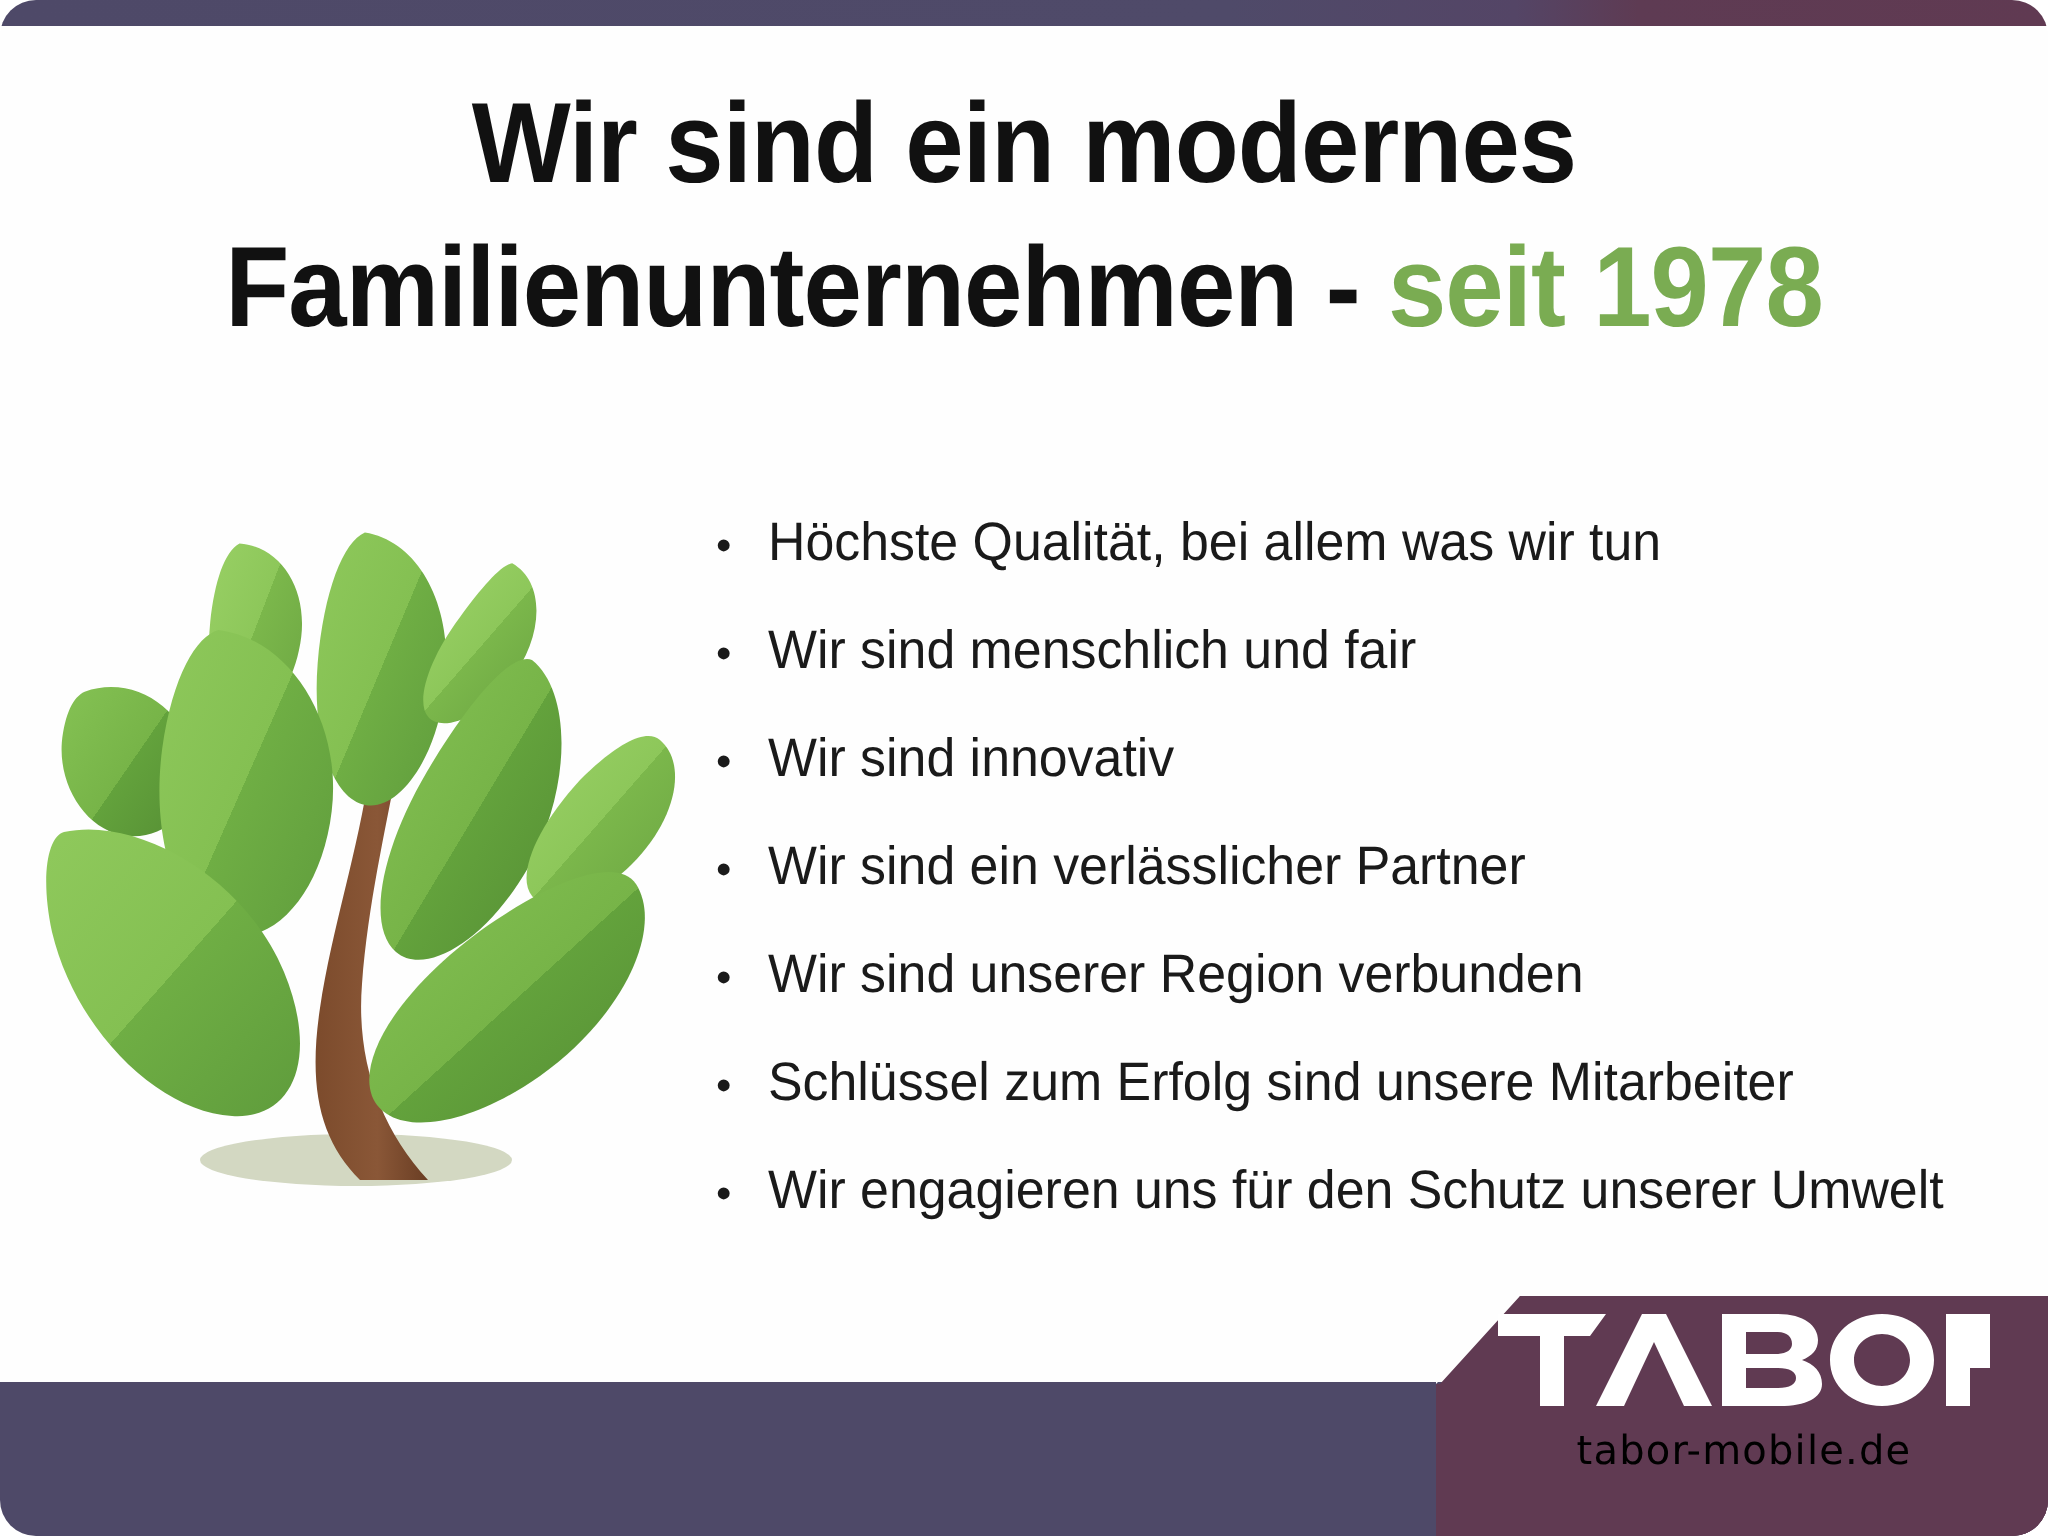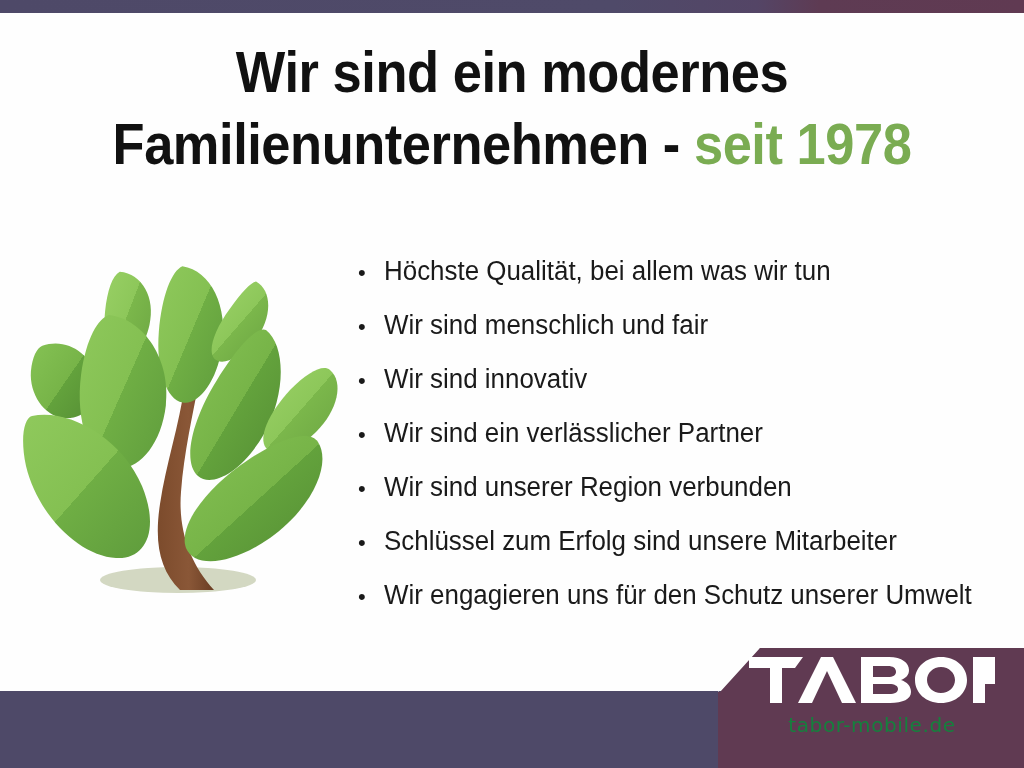--- a/index.html
+++ b/index.html
@@ -9,20 +9,21 @@
   }
   body {
     font-family: "Liberation Sans", sans-serif;
   }
   #slide {
     position: relative;
     width: 1024px;
     height: 768px;
     background: #FEFEFE;
     overflow: hidden;
+    border-radius: 18px;
   }
 
   
   #top-bar {
     position: absolute;
     left: 0; top: 0;
     width: 1024px; height: 13px;
     background: linear-gradient(90deg, #4E4968 0%, #4F4A69 60%, #544566 74%, #5E3B53 80%, #603A52 100%);
   }
 
@@ -102,21 +103,21 @@
   }
   #logo-wordmark {
     display: block;
     width: 246px;
     height: 46px;
     margin: 0 auto;
   }
   #logo-tagline {
     display: block;
     margin-top: 10px;
-    color: #15803d;
+    color: #000000;
     font-family: "DejaVu Sans", sans-serif;
     font-size: 20px;
     letter-spacing: 0.6px;
     font-weight: 400;
   }
 </style>
 </head>
 <body>
 
 <div id="slide">

